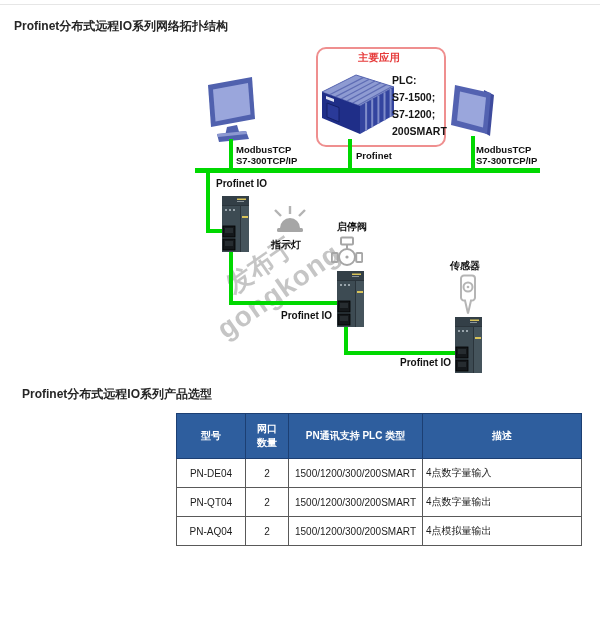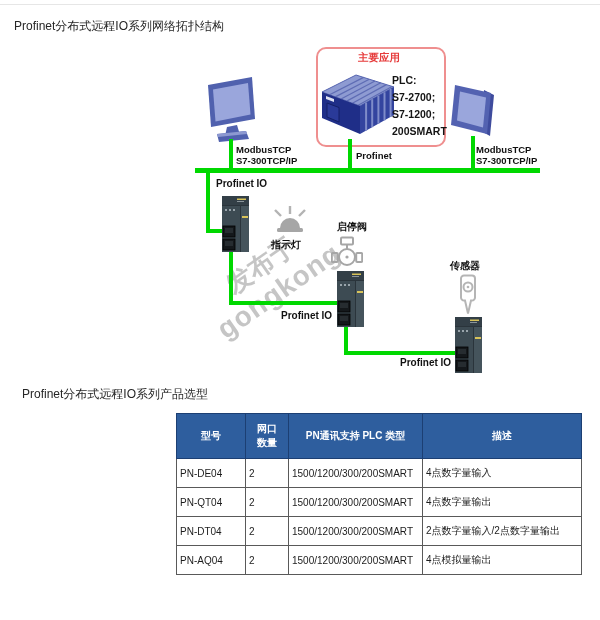--- a/index.html
+++ b/index.html
@@ -1,36 +1,36 @@
 <!DOCTYPE html>
 <html><head>
 <meta charset="utf-8">
 <style>
   html,body { margin:0; padding:0; background:#ffffff; }
   .canvas { position:relative; width:600px; height:620px; background:#ffffff; overflow:hidden;
             font-family:"Liberation Sans","DejaVu Sans",sans-serif; }
   .abs { position:absolute; }
   .topline { position:absolute; left:0; top:4px; width:600px; height:1px; background:#e6e6e6; }
-  .h-title { position:absolute; font-size:12px; font-weight:normal; color:#262626; white-space:nowrap; }
+  .h-title { position:absolute; font-size:12px; font-weight:bold; color:#262626; white-space:nowrap; }
   .gline { position:absolute; background:#00d800; }
   .lbl { position:absolute; font-size:10px; font-weight:bold; color:#111; white-space:nowrap; }
   .lbl-sm { position:absolute; font-size:9.5px; line-height:10.5px; font-weight:bold; color:#111; white-space:nowrap; }
   .dev-lines { position:absolute; font-size:10.5px; font-weight:600; color:#141414; line-height:15px; white-space:nowrap; }
   .plc-lines { line-height:17px; }
   .red-box { position:absolute; border:2px solid #ef8f8f; border-radius:10px; box-sizing:border-box; }
   .main-app { position:absolute; color:#e63b3b; font-weight:bold; font-size:10.5px; white-space:nowrap; }
   .watermark { position:absolute; transform:rotate(-35deg); color:rgba(150,150,150,0.55);
                font-weight:bold; text-align:center; line-height:1.15; }
   .wm1 { font-size:26px; } .wm2 { font-size:28px; letter-spacing:1px; }
   table.sel { border-collapse:collapse; table-layout:fixed; width:405px; }
   table.sel th { background:#2e5e9e; color:#ffffff; font-size:10px; font-weight:bold;
                  border:1px solid #1c3f73; height:21px; padding:8px; }
   table.sel td { border:1px solid #595959; font-size:10px; color:#1c1c1c; height:28px;
                  padding:0 3px; overflow:hidden; white-space:nowrap; }
-  td.c { }
+  td.c { text-align:center; }
   svg { display:block; }
 </style>
 </head>
 <body>
 
 <div class="canvas">
   <div class="topline"></div>
 
   <div class="h-title" style="left:14px; top:18px;">Profinet分布式远程IO系列网络拓扑结构</div>
 
@@ -67,21 +67,21 @@
       <polygon points="40,36 74,17 74,45 40,64" fill="#33449f"></polygon>
       <line x1="46.1" y1="32.6" x2="46.1" y2="60.6" stroke="#7f8cc9" stroke-width="2"></line>
       <line x1="52.2" y1="29.2" x2="52.2" y2="57.2" stroke="#7f8cc9" stroke-width="2"></line>
       <line x1="58.4" y1="25.7" x2="58.4" y2="53.7" stroke="#7f8cc9" stroke-width="2"></line>
       <line x1="64.5" y1="22.3" x2="64.5" y2="50.3" stroke="#7f8cc9" stroke-width="2"></line>
       <line x1="70.6" y1="18.9" x2="70.6" y2="46.9" stroke="#7f8cc9" stroke-width="2"></line>
     </svg>
   </div>
   <div class="dev-lines plc-lines" style="left:392px; top:72px;">
     <div>PLC:</div>
-    <div>S7-2700;</div>
+    <div>S7-1500;</div>
     <div>S7-1200;</div>
     <div>200SMART</div>
   </div>
 
   <div class="abs" style="left:450px; top:80px; width:48px; height:60px;">
     <svg viewBox="0 0 48 60" width="48" height="60">
       <polygon points="34,10 44,15 40,56 31,51" fill="#3e4b9d"></polygon>
       <polygon points="5,5 41,13 37,54 1,45" fill="#5362b1"></polygon>
       <polygon points="10,11.5 36,17.5 33,47.5 7,40.5" fill="#9aa6dc"></polygon>
     </svg>
@@ -231,26 +231,20 @@
           <td class="c">1500/1200/300/200SMART</td>
           <td>4点数字量输入</td>
         </tr>
         <tr>
           <td class="c">PN-QT04</td>
           <td class="c">2</td>
           <td class="c">1500/1200/300/200SMART</td>
           <td>4点数字量输出</td>
         </tr>
         <tr>
-          <td class="c">PN-DT04</td>
-          <td class="c">2</td>
-          <td class="c">1500/1200/300/200SMART</td>
-          <td>2点数字量输入/2点数字量输出</td>
-        </tr>
-        <tr>
           <td class="c">PN-AQ04</td>
           <td class="c">2</td>
           <td class="c">1500/1200/300/200SMART</td>
           <td>4点模拟量输出</td>
         </tr>
       </tbody>
     </table>
   </div>
 </div>
 

